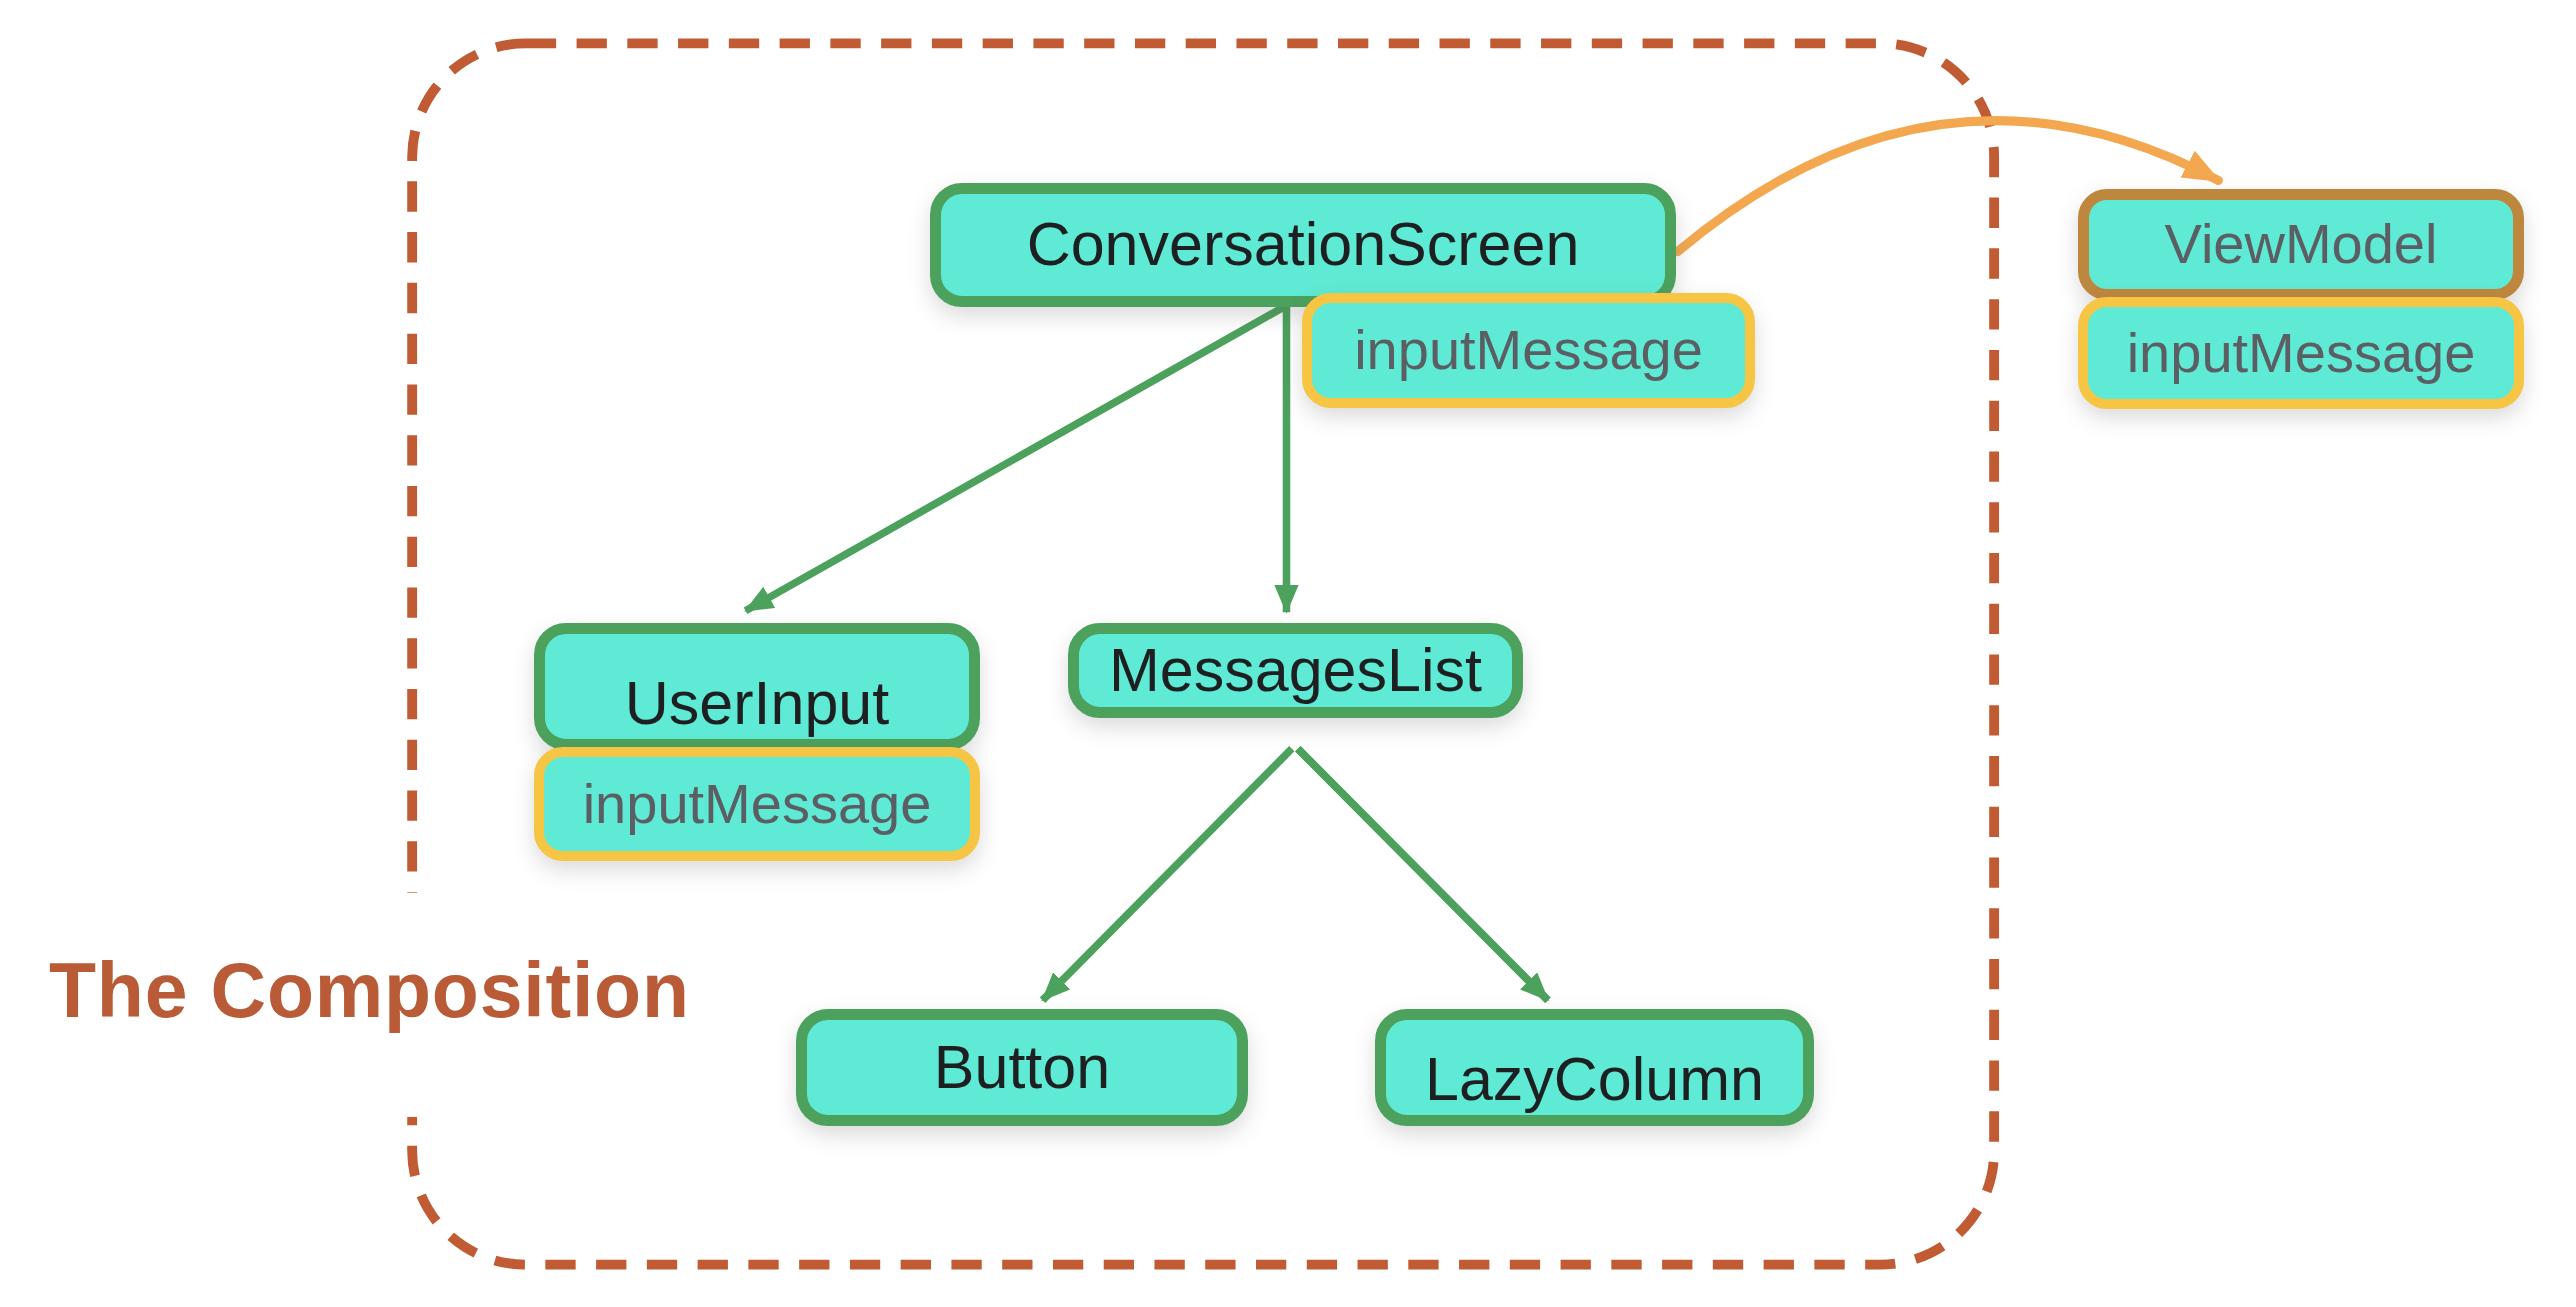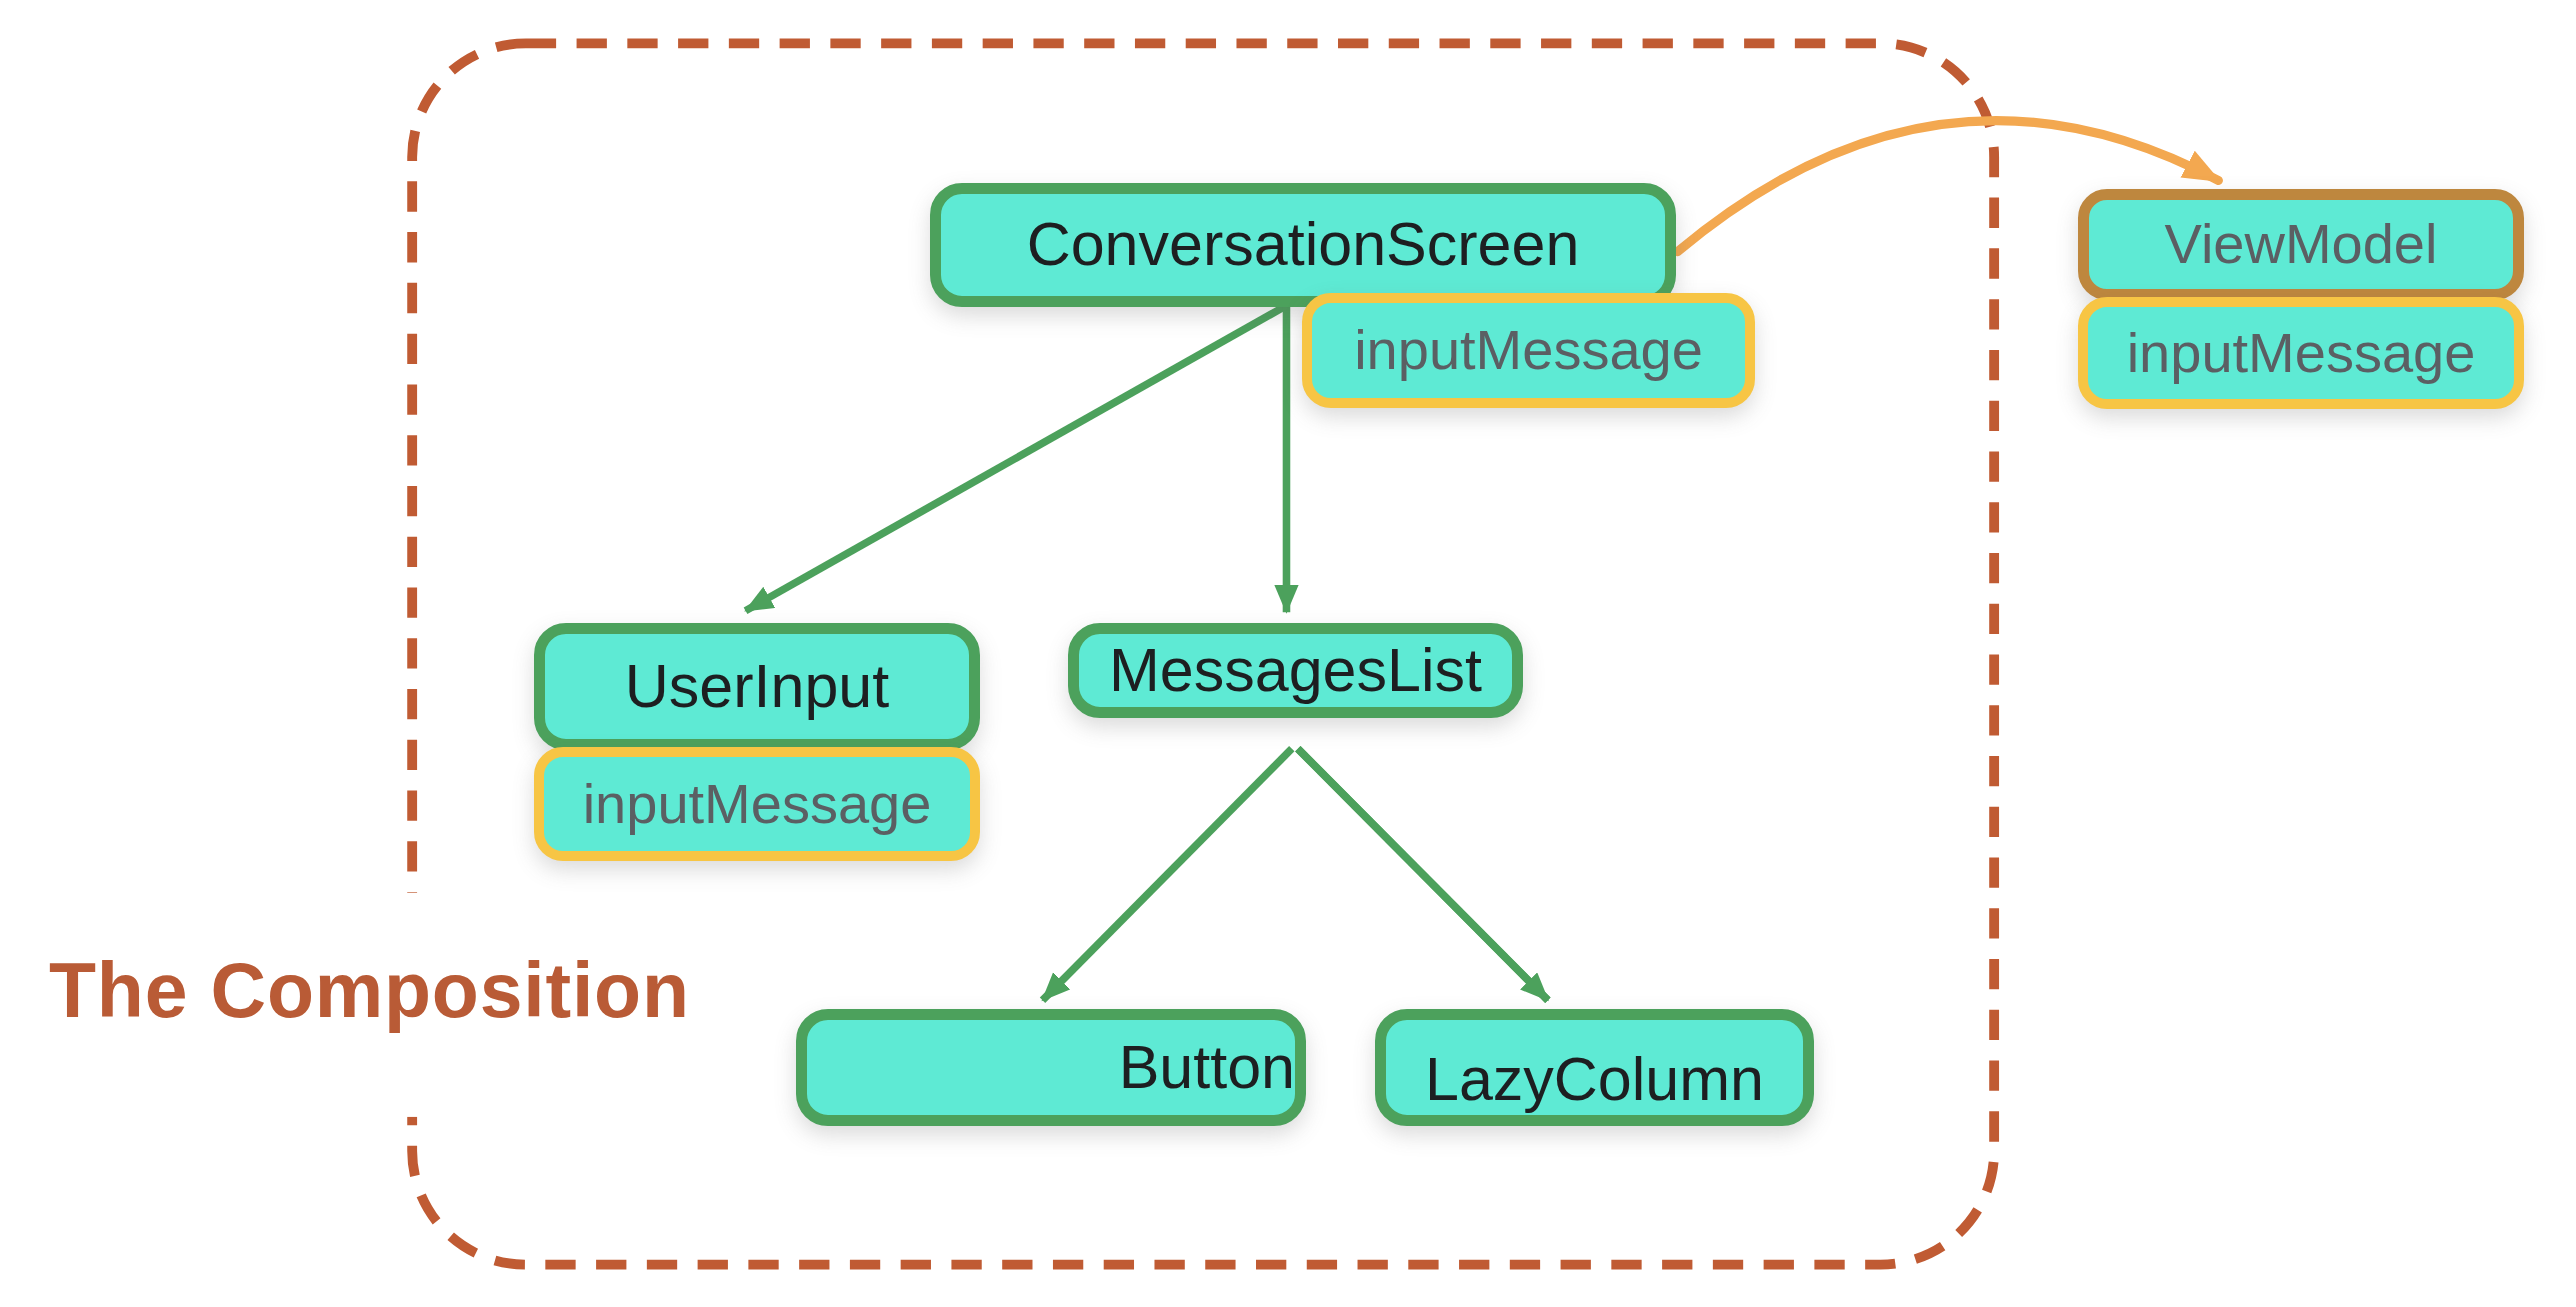--- a/index.html
+++ b/index.html
@@ -106,33 +106,33 @@
   </svg>
 
   <div class="node green" style="left:930px; top:183px; width:746px; height:124px;">
     <span class="label component-label">ConversationScreen</span>
   </div>
 
   <div class="node yellow" style="left:1302px; top:293px; width:453px; height:115px;">
     <span class="label state-label">inputMessage</span>
   </div>
 
-  <div class="node green" style="left:534px; top:623px; width:446px; height:127px;">
+  <div class="node green" style="left:534px; top:623px; width:446px; height:127px;align-items:flex-end;">
     <span class="label component-label">UserInput</span>
   </div>
 
   <div class="node yellow" style="left:534px; top:747px; width:446px; height:114px;">
     <span class="label state-label">inputMessage</span>
   </div>
 
   <div class="node green" style="left:1068px; top:623px; width:455px; height:95px;">
     <span class="label component-label">MessagesList</span>
   </div>
 
-  <div class="node green" style="left:796px; top:1009px; width:510px; height:117px;justify-content:flex-end;">
+  <div class="node green" style="left:796px; top:1009px; width:452px; height:117px;">
     <span class="label component-label">Button</span>
   </div>
 
   <div class="node green" style="left:1375px; top:1009px; width:439px; height:117px;align-items:flex-end;">
     <span class="label component-label">LazyColumn</span>
   </div>
 
   <div class="node brown" style="left:2078px; top:189px; width:446px; height:111px;">
     <span class="label state-label">ViewModel</span>
   </div>

